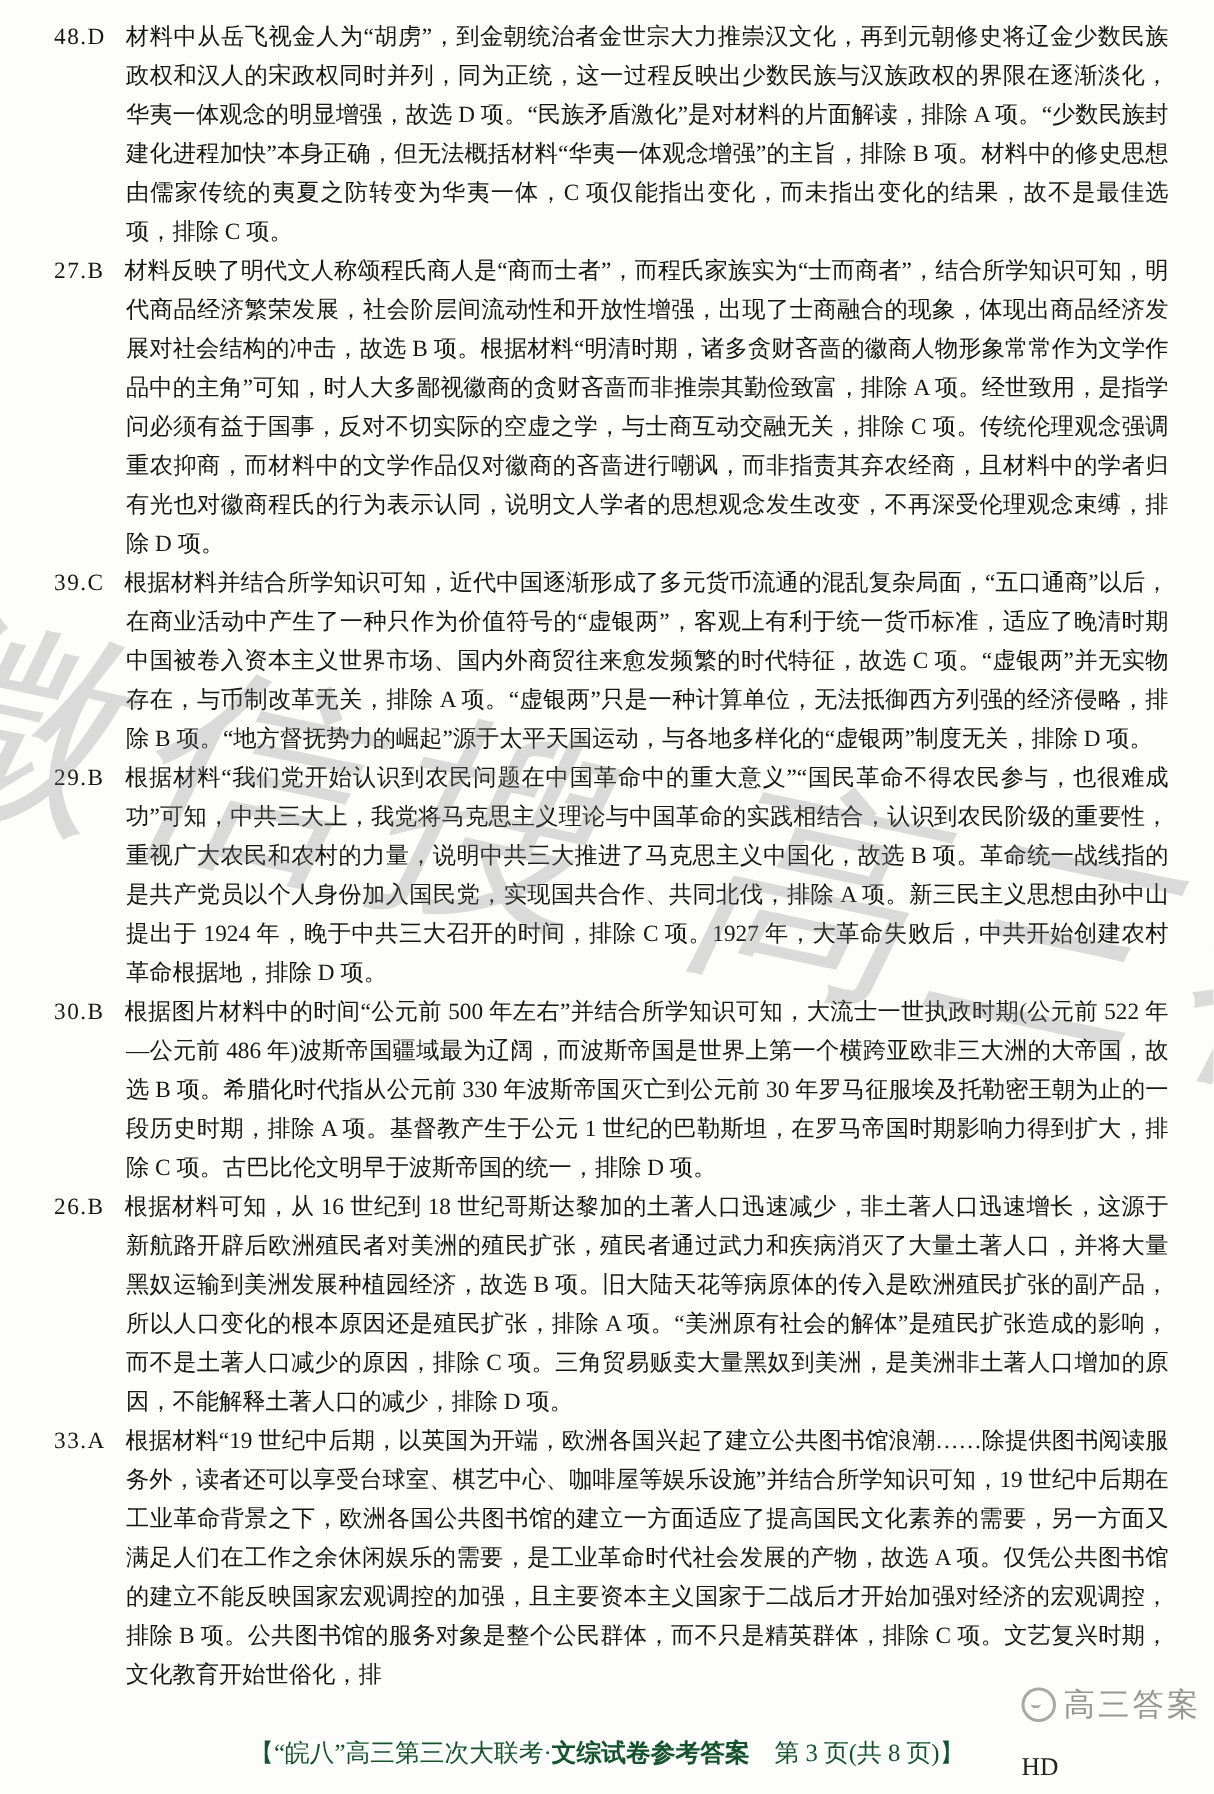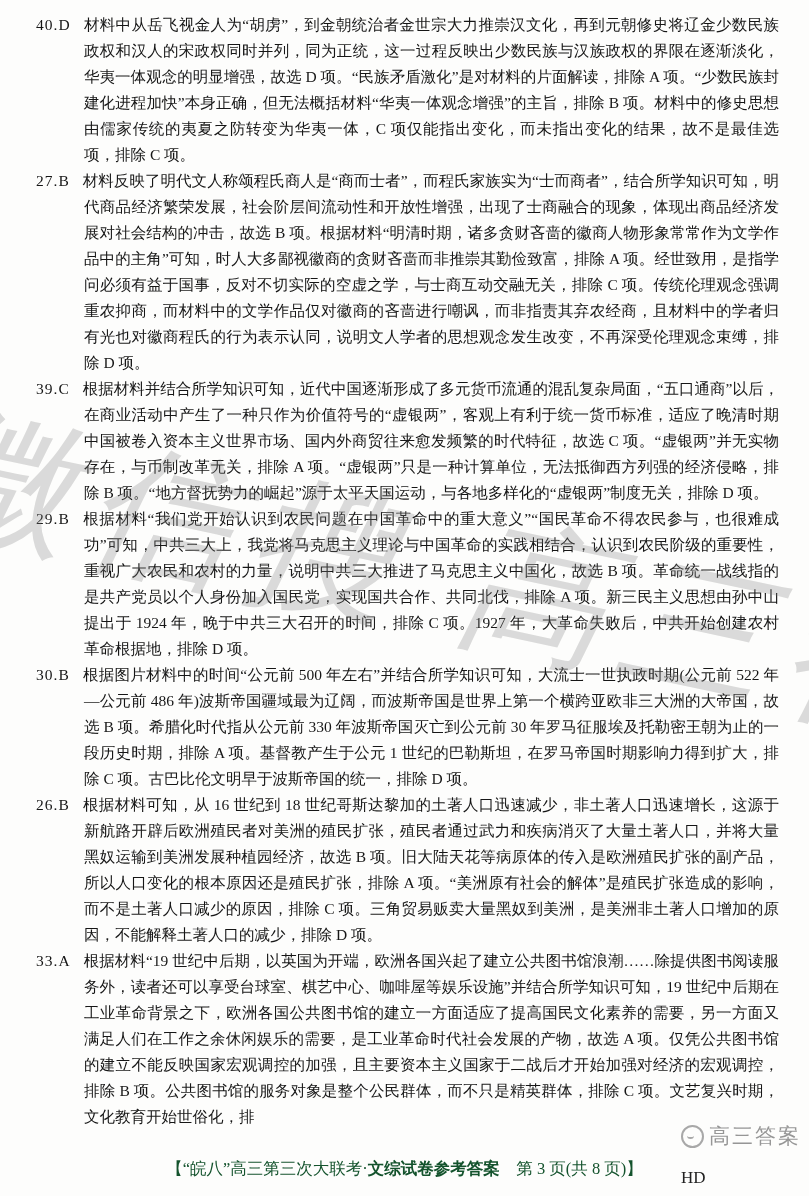--- a/index.html
+++ b/index.html
@@ -66,21 +66,21 @@
     border-bottom:2px solid #a8a8a8; border-radius:0 0 6px 6px;
   }
   .page-code { font-size:17px; color:#222; margin-top:18px; padding-right:4px; }
 </style>
 </head>
 <body>
 
 <div class="watermark">微信搜 高三答案</div>
 
 <main class="content">
-  <div class="item"><span class="qlabel">40.D</span><span>材料中从岳飞视金人为“胡虏”，到金朝统治者金世宗大力推崇汉文化，再到元朝修史将辽金少数民族政权和汉人的宋政权同时并列，同为正统，这一过程反映出少数民族与汉族政权的界限在逐渐淡化，华夷一体观念的明显增强，故选 D 项。“民族矛盾激化”是对材料的片面解读，排除 A 项。“少数民族封建化进程加快”本身正确，但无法概括材料“华夷一体观念增强”的主旨，排除 B 项。材料中的修史思想由儒家传统的夷夏之防转变为华夷一体，C 项仅能指出变化，而未指出变化的结果，故不是最佳选项，排除 C 项。</span></div>
+  <div class="item"><span class="qlabel">48.D</span><span>材料中从岳飞视金人为“胡虏”，到金朝统治者金世宗大力推崇汉文化，再到元朝修史将辽金少数民族政权和汉人的宋政权同时并列，同为正统，这一过程反映出少数民族与汉族政权的界限在逐渐淡化，华夷一体观念的明显增强，故选 D 项。“民族矛盾激化”是对材料的片面解读，排除 A 项。“少数民族封建化进程加快”本身正确，但无法概括材料“华夷一体观念增强”的主旨，排除 B 项。材料中的修史思想由儒家传统的夷夏之防转变为华夷一体，C 项仅能指出变化，而未指出变化的结果，故不是最佳选项，排除 C 项。</span></div>
   <div class="item"><span class="qlabel">27.B</span><span>材料反映了明代文人称颂程氏商人是“商而士者”，而程氏家族实为“士而商者”，结合所学知识可知，明代商品经济繁荣发展，社会阶层间流动性和开放性增强，出现了士商融合的现象，体现出商品经济发展对社会结构的冲击，故选 B 项。根据材料“明清时期，诸多贪财吝啬的徽商人物形象常常作为文学作品中的主角”可知，时人大多鄙视徽商的贪财吝啬而非推崇其勤俭致富，排除 A 项。经世致用，是指学问必须有益于国事，反对不切实际的空虚之学，与士商互动交融无关，排除 C 项。传统伦理观念强调重农抑商，而材料中的文学作品仅对徽商的吝啬进行嘲讽，而非指责其弃农经商，且材料中的学者归有光也对徽商程氏的行为表示认同，说明文人学者的思想观念发生改变，不再深受伦理观念束缚，排除 D 项。</span></div>
   <div class="item"><span class="qlabel">39.C</span><span>根据材料并结合所学知识可知，近代中国逐渐形成了多元货币流通的混乱复杂局面，“五口通商”以后，在商业活动中产生了一种只作为价值符号的“虚银两”，客观上有利于统一货币标准，适应了晚清时期中国被卷入资本主义世界市场、国内外商贸往来愈发频繁的时代特征，故选 C 项。“虚银两”并无实物存在，与币制改革无关，排除 A 项。“虚银两”只是一种计算单位，无法抵御西方列强的经济侵略，排除 B 项。“地方督抚势力的崛起”源于太平天国运动，与各地多样化的“虚银两”制度无关，排除 D 项。</span></div>
   <div class="item"><span class="qlabel">29.B</span><span>根据材料“我们党开始认识到农民问题在中国革命中的重大意义”“国民革命不得农民参与，也很难成功”可知，中共三大上，我党将马克思主义理论与中国革命的实践相结合，认识到农民阶级的重要性，重视广大农民和农村的力量，说明中共三大推进了马克思主义中国化，故选 B 项。革命统一战线指的是共产党员以个人身份加入国民党，实现国共合作、共同北伐，排除 A 项。新三民主义思想由孙中山提出于 1924 年，晚于中共三大召开的时间，排除 C 项。1927 年，大革命失败后，中共开始创建农村革命根据地，排除 D 项。</span></div>
   <div class="item"><span class="qlabel">30.B</span><span>根据图片材料中的时间“公元前 500 年左右”并结合所学知识可知，大流士一世执政时期(公元前 522 年—公元前 486 年)波斯帝国疆域最为辽阔，而波斯帝国是世界上第一个横跨亚欧非三大洲的大帝国，故选 B 项。希腊化时代指从公元前 330 年波斯帝国灭亡到公元前 30 年罗马征服埃及托勒密王朝为止的一段历史时期，排除 A 项。基督教产生于公元 1 世纪的巴勒斯坦，在罗马帝国时期影响力得到扩大，排除 C 项。古巴比伦文明早于波斯帝国的统一，排除 D 项。</span></div>
   <div class="item"><span class="qlabel">26.B</span><span>根据材料可知，从 16 世纪到 18 世纪哥斯达黎加的土著人口迅速减少，非土著人口迅速增长，这源于新航路开辟后欧洲殖民者对美洲的殖民扩张，殖民者通过武力和疾病消灭了大量土著人口，并将大量黑奴运输到美洲发展种植园经济，故选 B 项。旧大陆天花等病原体的传入是欧洲殖民扩张的副产品，所以人口变化的根本原因还是殖民扩张，排除 A 项。“美洲原有社会的解体”是殖民扩张造成的影响，而不是土著人口减少的原因，排除 C 项。三角贸易贩卖大量黑奴到美洲，是美洲非土著人口增加的原因，不能解释土著人口的减少，排除 D 项。</span></div>
   <div class="item"><span class="qlabel">33.A</span><span>根据材料“19 世纪中后期，以英国为开端，欧洲各国兴起了建立公共图书馆浪潮……除提供图书阅读服务外，读者还可以享受台球室、棋艺中心、咖啡屋等娱乐设施”并结合所学知识可知，19 世纪中后期在工业革命背景之下，欧洲各国公共图书馆的建立一方面适应了提高国民文化素养的需要，另一方面又满足人们在工作之余休闲娱乐的需要，是工业革命时代社会发展的产物，故选 A 项。仅凭公共图书馆的建立不能反映国家宏观调控的加强，且主要资本主义国家于二战后才开始加强对经济的宏观调控，排除 B 项。公共图书馆的服务对象是整个公民群体，而不只是精英群体，排除 C 项。文艺复兴时期，文化教育开始世俗化，排</span></div>
 </main>
 
 <footer class="footer">
   <span>【“皖八”高三第三次大联考·</span><span class="subject">文综试卷参考答案</span><span>　第 3 页(共 8 页)】</span>

